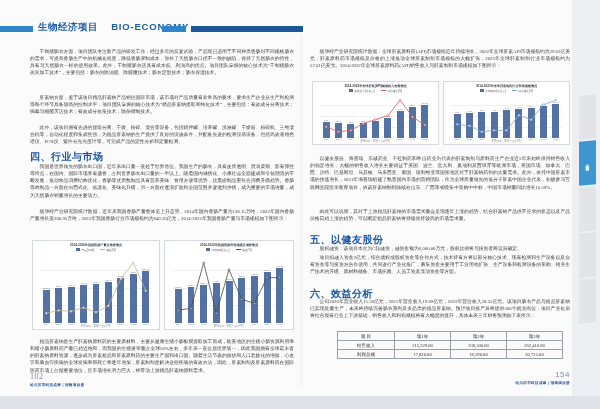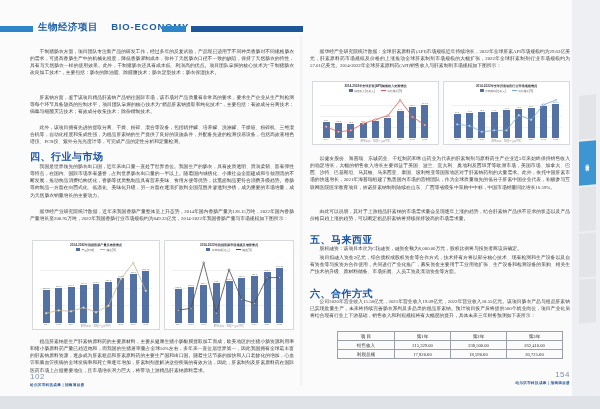--- a/index.html
+++ b/index.html
@@ -228,21 +228,21 @@
           <span>2019</span>
           <span>2020</span>
           <span>2021</span>
           <span>2022</span>
         </div>
         <div class="c-src">数据来源：华经产业研究院</div>
       </div>
 
     <p class="para lcol" style="top:333px;">粗品肝素钠是生产肝素钠原料药的主要原材料，主要从健康生猪小肠黏膜提取加工而成，欧美地区的生猪小肠资源利用率和猪小肠原料药产量已趋近饱和，而我国的生猪屠宰量占全球50%左右，多年来一直位居世界第一，因此我国拥有全球最丰富的肝素钠原料资源，逐步成为肝素粗品和肝素原料药的主要生产国和出口国。随着生活节奏的加快和人口老龄化的增加，心血管和脑血管疾病的全球发病率和死亡率逐年增加，肝素制剂是解决这些疾病的有效方法，因此，肝素制剂及肝素原料药在国际医药市场上占据重要地位，且市场增长潜力巨大，将带动上游精品肝素钠原料需求。</p>
 
-    <div class="pgno" style="left:30px;top:372px;">102</div>
+    <div class="pgno" style="left:30px;top:372px;font-family:Liberation Serif, serif;">102</div>
     <div class="book" style="left:30px;top:383px;">哈尔滨市科技成果｜招商项目册</div>
   </div>
 
   <div>
     <p class="para rcol" style="top:43px;">据华经产业研究院统计数据：全球肝素原料药(API)市场规模近年持续增长，2022年全球肝素API市场规模约为29.62亿美元，肝素原料药市场规模及价格的上涨推动全球肝素制剂市场规模的大幅扩张，2022年全球肝素制剂行业市场规模约为57.01亿美元。2014-2022年全球肝素原料药(API)销售收入与肝素制剂市场规模如下图所示：</p>
 
     <div class="chart" style="left:312px;top:81px;width:127px;height:64px;">
         <div class="c-title">2014-2022年全球肝素(API)销售收入走势情况</div>
         <div class="c-legend">
           <span><span class="sw" style="width: 4px; height: 3px; background: rgb(84, 113, 163);"></span>销售收入(亿美元)</span>
@@ -387,25 +387,25 @@
           <span>2020</span>
           <span>2021</span>
           <span>2022</span>
         </div>
         <div class="c-src">数据来源：华经产业研究院</div>
       </div>
 
     <p class="para rcol" style="top:150px;">以健友股份、海普瑞、东诚药业、千红制药和常山药业为代表的肝素制剂与原料药生产企业近5年来始终保持销售收入的稳定增长，大幅的销售收入增长主要得益于美国、波兰、意大利、奥地利及西班牙等欧洲市场，美国市场、加拿大、巴西、沙特、巴基斯坦、马其顿、马来西亚、泰国、玻利维亚等国家地区对于肝素钠药剂的大量需求。此外，依托中国肝素市场的快速增长，2021年海普瑞组建了熟悉国内市场的营销团队，作为全球质量领先的低分子肝素中国企业代表，积极参与互联网医院医学教育项目，依诺肝素钠制剂陆续在山东、广西等省级集中采购中中标，中国市场销量同比增长16.59%。</p>
     <p class="para rcol" style="top:203px;">由此可以说明，其对于上游粗品肝素钠的市场需求量会呈现逐年上涨的趋势，结合肝素钠产品供不应求的状态以及产品价格日趋上涨的趋势，可以断定粗品肝素钠将持续保持较高的市场需求量。</p>
 
-    <h2 class="sec-h" style="left:310px;top:225px;">五、马来西亚</h2>
+    <h2 class="sec-h" style="left:310px;top:225px;">五、以健友股份</h2>
     <p class="para rcol" style="top:240px;">股权融资：该项目本次为C轮融资，融资金额为6,000.00万元，股权比例将与投资者商议后确定。</p>
     <p class="para rcol" style="top:249px;">项目拟融入资金2亿元，综合债权或股权资金等合作方式，技术持有方将以部分核心技术、现有检测和生产设备以及自有资金等与投资方合作使用，共同进行产业化推广，募集资金主要用于工业用地扩张、生产设备和检测设备的采购、相关生产技术的升级、原材料储备、市场拓展、人员工资及流动资金等方面。</p>
 
-    <h2 class="sec-h" style="left:310px;top:279px;">六、合作方式</h2>
+    <h2 class="sec-h" style="left:310px;top:279px;">六、效益分析</h2>
     <p class="para rcol" style="top:293px;">公司2020年营业收入15.58亿元，2021年营业收入19.09亿元，2022年营业收入18.55亿元。该项目肠衣产品与粗品肝素钠已实现批量生产，未来将持续完善肠衣系列及多品类的粗品肝素钠。预计项目投产后将提供500个就业岗位，项目产业化后将结合现有行业上下游基础，销售收入和利税规模将有大幅度的提升，具体未来三年财务预测如下表所示：</p>
 
     <table class="ftable">
       <tbody>
           <tr>
         <th style="width:52px;">项  目</th>
         <th>第1年</th>
         <th>第2年</th>
         <th>第3年</th>
       </tr>

